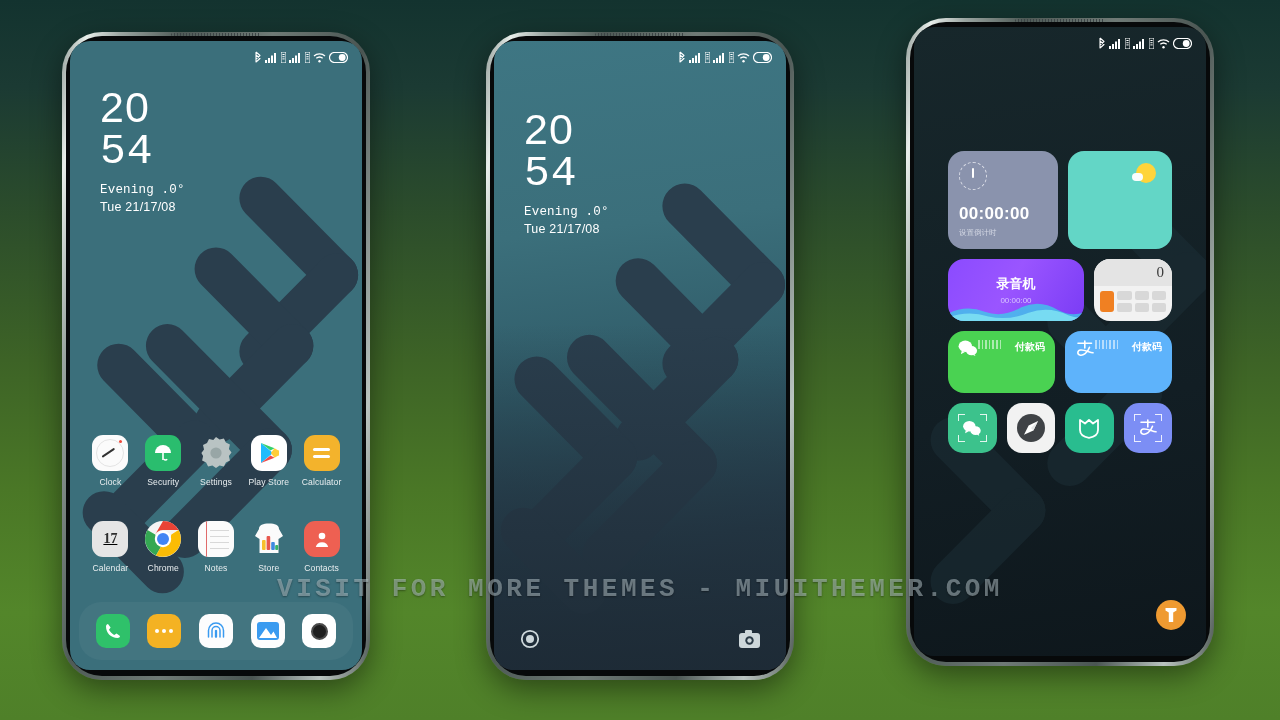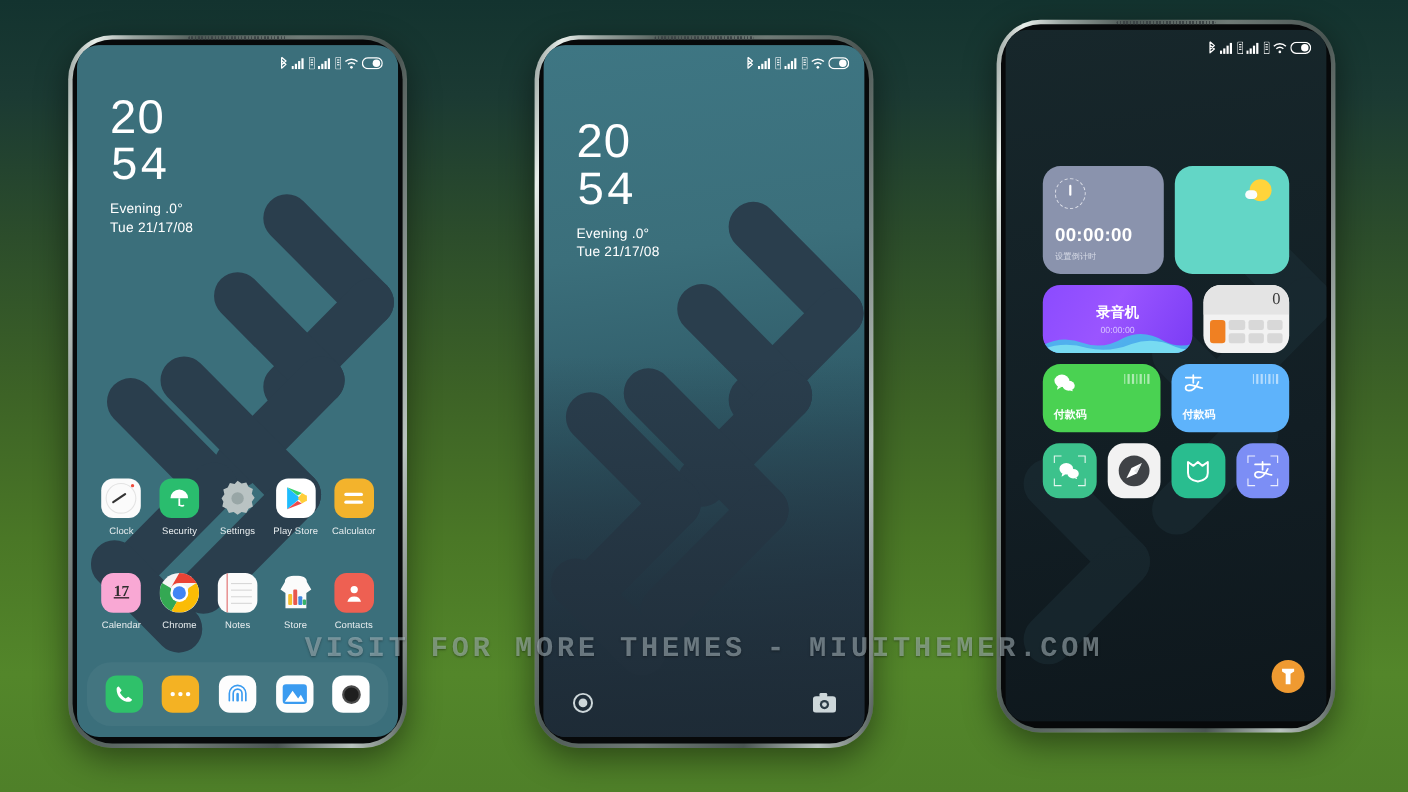--- a/index.html
+++ b/index.html
@@ -57,21 +57,21 @@
   }
   .sb-ic { display:block; }
 
   
   .clockw { position:absolute; left:30px; top:46px; color:#fff; z-index:7; }
   .clockw .hh, .clockw .mm {
     font-size:43px; line-height:40px; font-weight:300;
     letter-spacing:1px; font-family:"Liberation Sans", sans-serif;
   }
   .clockw .mm { margin-top:5px;font-family:Liberation Mono, monospace; }
-  .clockw .sub { font-size:12.5px; margin-top:11px; letter-spacing:.2px; }
+  .clockw .sub { font-size:12.5px; margin-top:11px; letter-spacing:.2px;font-family:Liberation Mono, monospace; }
   .clockw .sub2 { font-size:12.5px; margin-top:3px; letter-spacing:.2px; }
 
   
   .appgrid {
     position:absolute; left:0; right:0; z-index:7;
     display:grid; grid-template-columns:repeat(5,1fr);
     row-gap:8px; padding:0 14px;
   }
   .app { display:flex; flex-direction:column; align-items:center; }
   .app .ico { width:36px; height:36px; border-radius:11px; position:relative; overflow:hidden; }
@@ -82,21 +82,21 @@
   .ic-clock .dial { position:absolute; inset:4px; border-radius:50%; border:1px solid #e3e3e3; }
   .ic-clock .hand { position:absolute; left:10px; top:21px; width:15px; height:1.6px; background:#333; transform:rotate(-34deg); transform-origin:left center; border-radius:2px; }
   .ic-clock .dot { position:absolute; right:6px; top:5px; width:3px; height:3px; border-radius:50%; background:#ef4b3c; }
 
   .ic-security { background:#2abd6e; display:flex; align-items:center; justify-content:center; }
   .ic-settings { background:transparent; display:flex; align-items:center; justify-content:center; }
   .ic-play { background:#fff; display:flex; align-items:center; justify-content:center; }
   .ic-calc { background:#f3b32c; display:flex; align-items:center; justify-content:center; flex-direction:column; gap:4px; }
   .ic-calc i { display:block; width:17px; height:3.2px; background:#fff; border-radius:2px; }
 
-  .ic-cal { background:#f9a8d4; display:flex; align-items:center; justify-content:center;text-decoration:underline; }
+  .ic-cal { background:#e5e5e5; display:flex; align-items:center; justify-content:center;text-decoration:underline; }
   .ic-cal span { font-size:14px; font-weight:600; color:#2e2e2e; font-family:"Liberation Serif", serif; }
   .ic-chrome { border-radius:50%; }
   .ic-notes { background:#fbfbfb; }
   .ic-notes .redline { position:absolute; left:8px; top:0; bottom:0; width:1.2px; background:#e06a6a; }
   .ic-notes .ln { position:absolute; left:12px; right:5px; height:1.1px; background:#d8d8d8; }
   .ic-themes { background:transparent; display:flex; align-items:flex-end; justify-content:center; }
   .ic-contacts { background:#ee6052; border-radius:50%; display:flex; align-items:center; justify-content:center; }
 
   
   .dock {
@@ -137,21 +137,21 @@
   .w-rec .s { color:#d8c6ff; font-size:8px; margin-top:3px; }
   .w-rec .wave { position:absolute; left:0; right:0; bottom:0; height:22px; }
 
   .w-calc { flex:0 0 78px; height:62px; background:#f2f2f2; }
   .w-calc .top { height:27px; background:#e4e4e4; display:flex; align-items:center; justify-content:flex-end; padding-right:8px; }
   .w-calc .top span { font-size:15px; color:#3a3a3a; font-family:"Liberation Serif", serif; }
   .w-calc .keys { padding:5px 6px; display:grid; grid-template-columns:repeat(4,1fr); gap:3px; }
   .w-calc .keys i { height:9px; background:#d8d8d8; border-radius:2px; display:block; }
   .w-calc .keys i.or { background:#f08022; grid-row:1/3; height:auto; border-radius:3px; }
 
-  .w-pay { flex:1; height:62px; padding:9px 10px; display:flex; flex-direction:column; justify-content:space-between; }
+  .w-pay { flex:1; height:62px; padding:9px 10px; display:flex; flex-direction:row; justify-content:space-between; }
   .w-pay.green { background:#4ad252; }
   .w-pay.blue  { background:#5eb3fb; }
   .w-pay .top { display:flex; justify-content:space-between; align-items:flex-start; }
   .w-pay .bars { display:flex; gap:2px; align-items:flex-end; opacity:.55; }
   .w-pay .bars i { width:1.6px; height:9px; background:#fff; display:block; }
   .w-pay .nm { color:#fff; font-size:10px; font-weight:600; }
 
   .w-short { display:flex; gap:10px; }
   .w-sc { flex:1; height:50px; border-radius:15px; display:flex; align-items:center; justify-content:center; position:relative; }
   .sc-wx { background:#3cc28c; }

